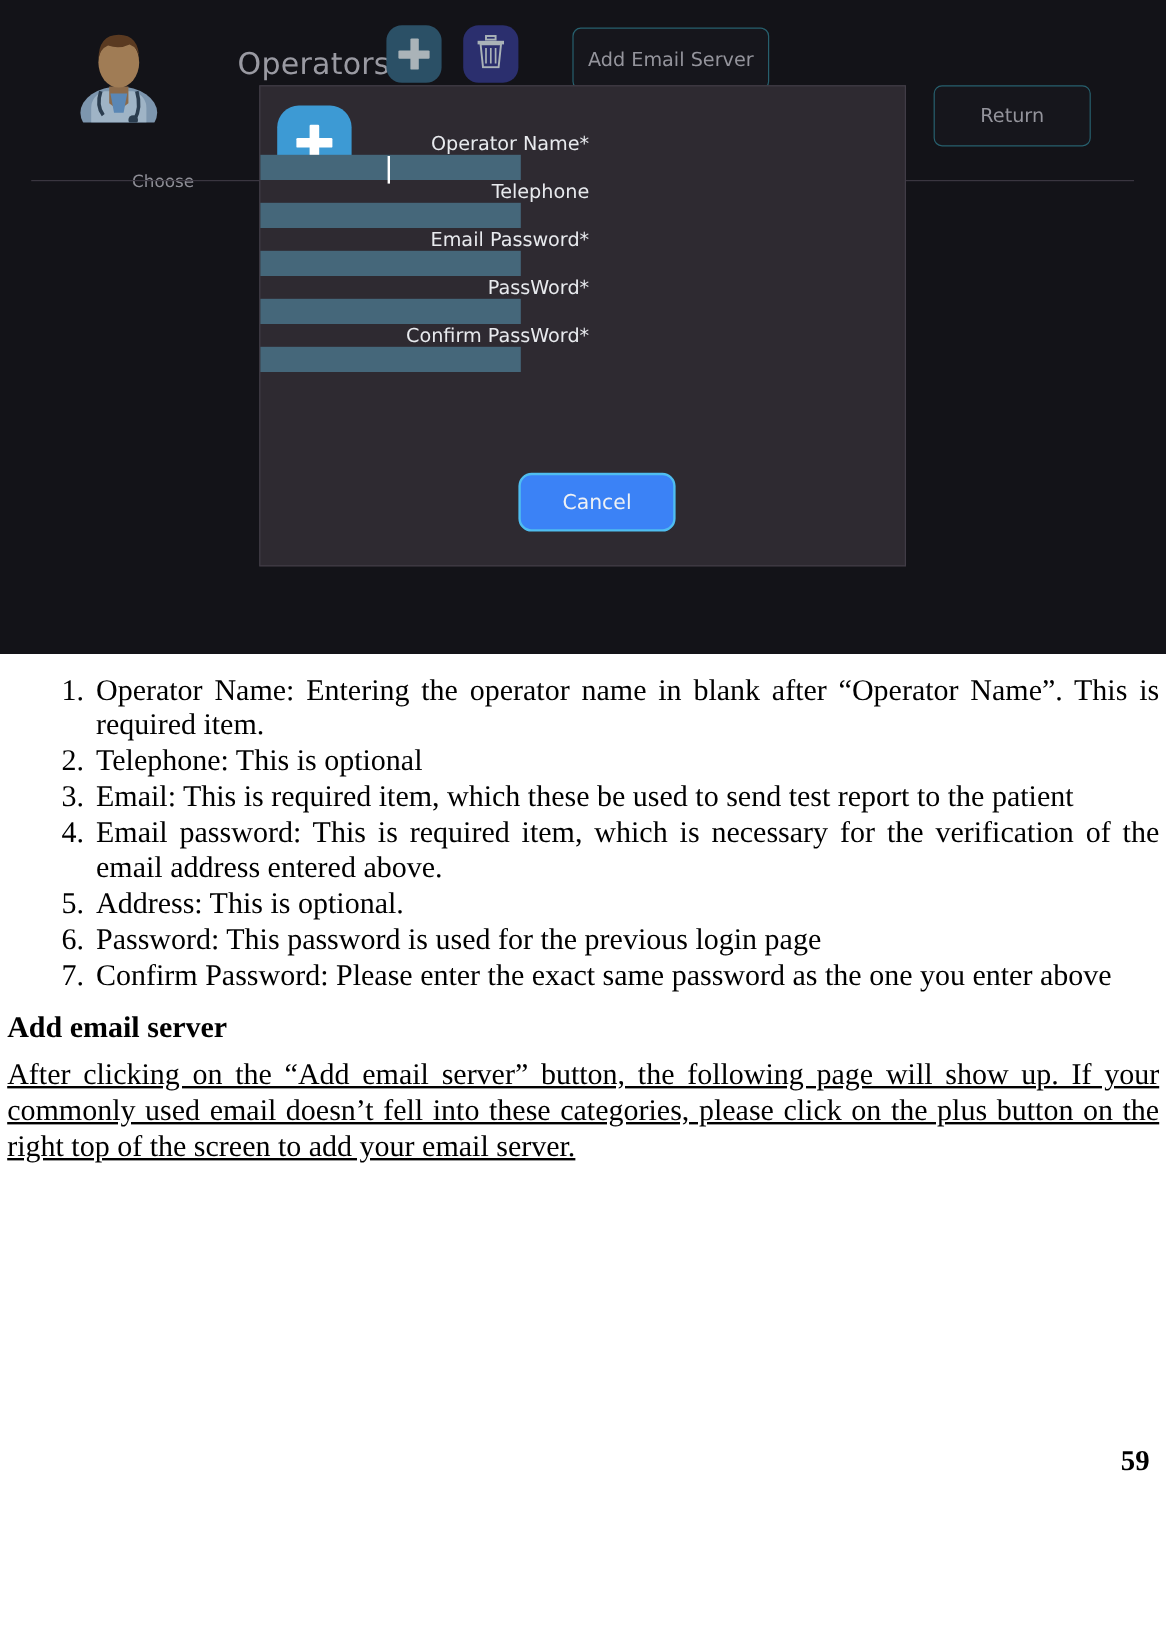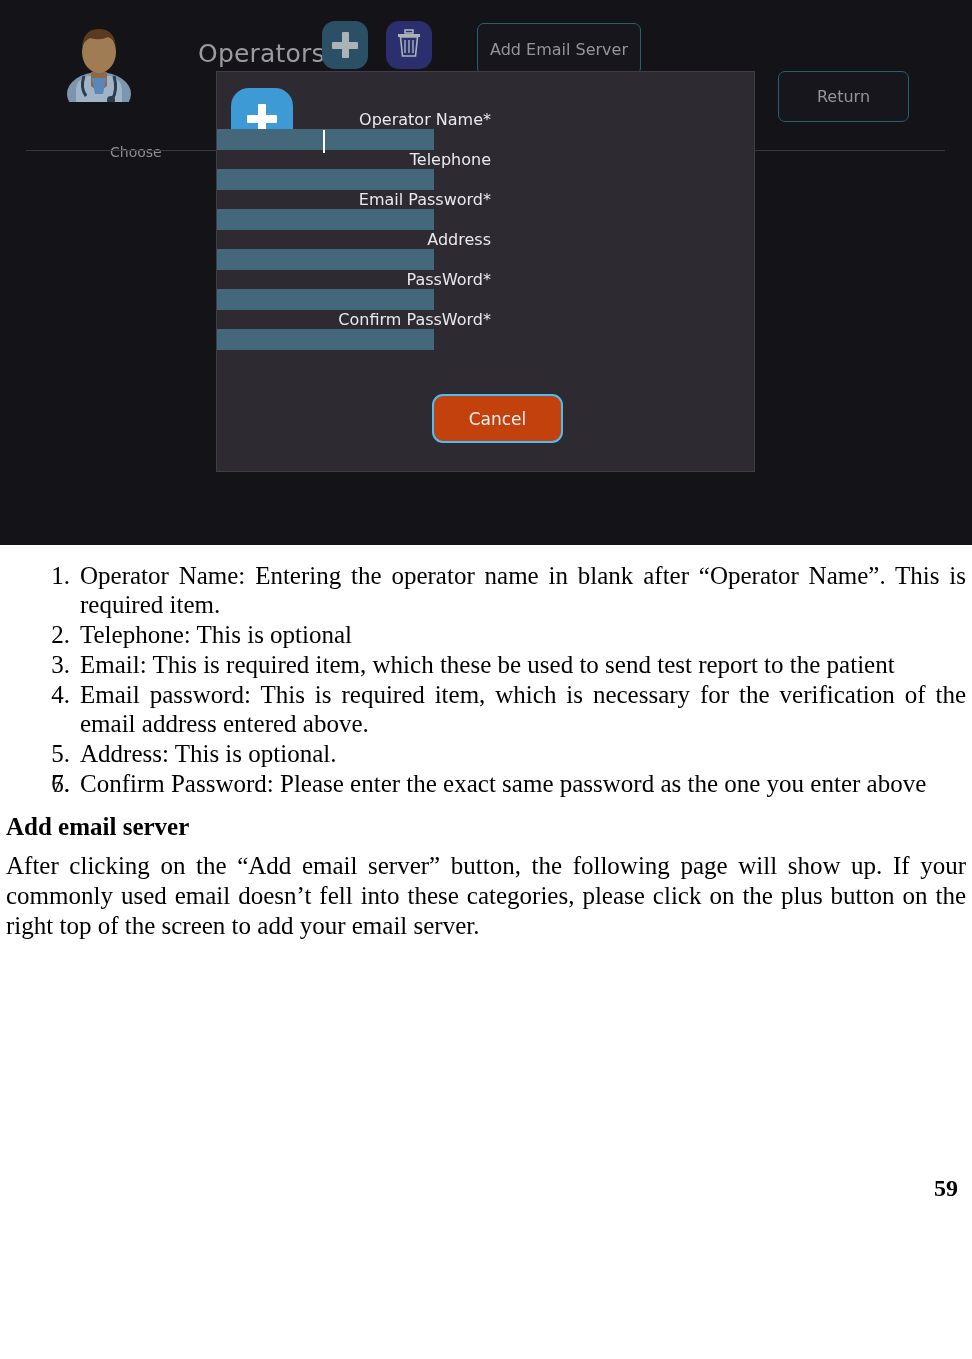--- a/index.html
+++ b/index.html
@@ -142,21 +142,21 @@
     width: 100%;
     display: flex;
     justify-content: center;
     gap: 30px;
     padding-left: 24px;
   }
   .dlg-btn {
     width: 131px; height: 49px;
     border: 2px solid #4fbdf0;
     border-radius: 11px;
-    background: #c2410c;
+    background: #3b82f6;
     color: #eef1f5;
     font-family: "DejaVu Sans", sans-serif;
     font-size: 17px;
     display: flex;
     align-items: center;
     justify-content: center;
   }
 
   
   #doc-body {
@@ -187,20 +187,21 @@
   }
   .sec-heading {
     font-weight: bold;
     font-size: 25px;
     margin: 14px 0 10px 0;
   }
   .body-para {
     text-align: justify;
     font-size: 25px;
     line-height: 1.2;
+    text-decoration: underline;
   }
   .page-number {
     position: absolute;
     right: 14px;
     bottom: -262px;
     font-size: 24px;
     font-weight: bold;
   }
 </style>
 </head>
@@ -268,24 +269,20 @@
         <div class="form-label">Telephone</div>
         <div class="form-input"></div>
       </div>
 
 
       <div class="form-row">
         <div class="form-label">Email Password*</div>
         <div class="form-input"></div>
       </div>
 
-      <div class="form-row">
-        <div class="form-label">Address</div>
-        <div class="form-input"></div>
-      </div>
 
       <div class="form-row">
         <div class="form-label">PassWord*</div>
         <div class="form-input"></div>
       </div>
 
       <div class="form-row">
         <div class="form-label">Confirm PassWord*</div>
         <div class="form-input"></div>
       </div>
@@ -317,20 +314,21 @@
     <li>
       <span class="li-num">4.</span>
       <span>Email password: This is required item, which is necessary for the verification of the email address entered above.</span>
     </li>
     <li>
       <span class="li-num">5.</span>
       <span>Address: This is optional.</span>
     </li>
     <li>
       <span class="li-num">6.</span>
+      <span>Password: This password is used for the previous login page</span>
     </li>
     <li>
       <span class="li-num">7.</span>
       <span>Confirm Password: Please enter the exact same password as the one you enter above</span>
     </li>
   </ol>
 
   <div class="sec-heading">Add email server</div>
 
   <div class="body-para">After clicking on the “Add email server” button, the following page will show up. If your commonly used email doesn’t fell into these categories, please click on the plus button on the right top of the screen to add your email server.</div>

